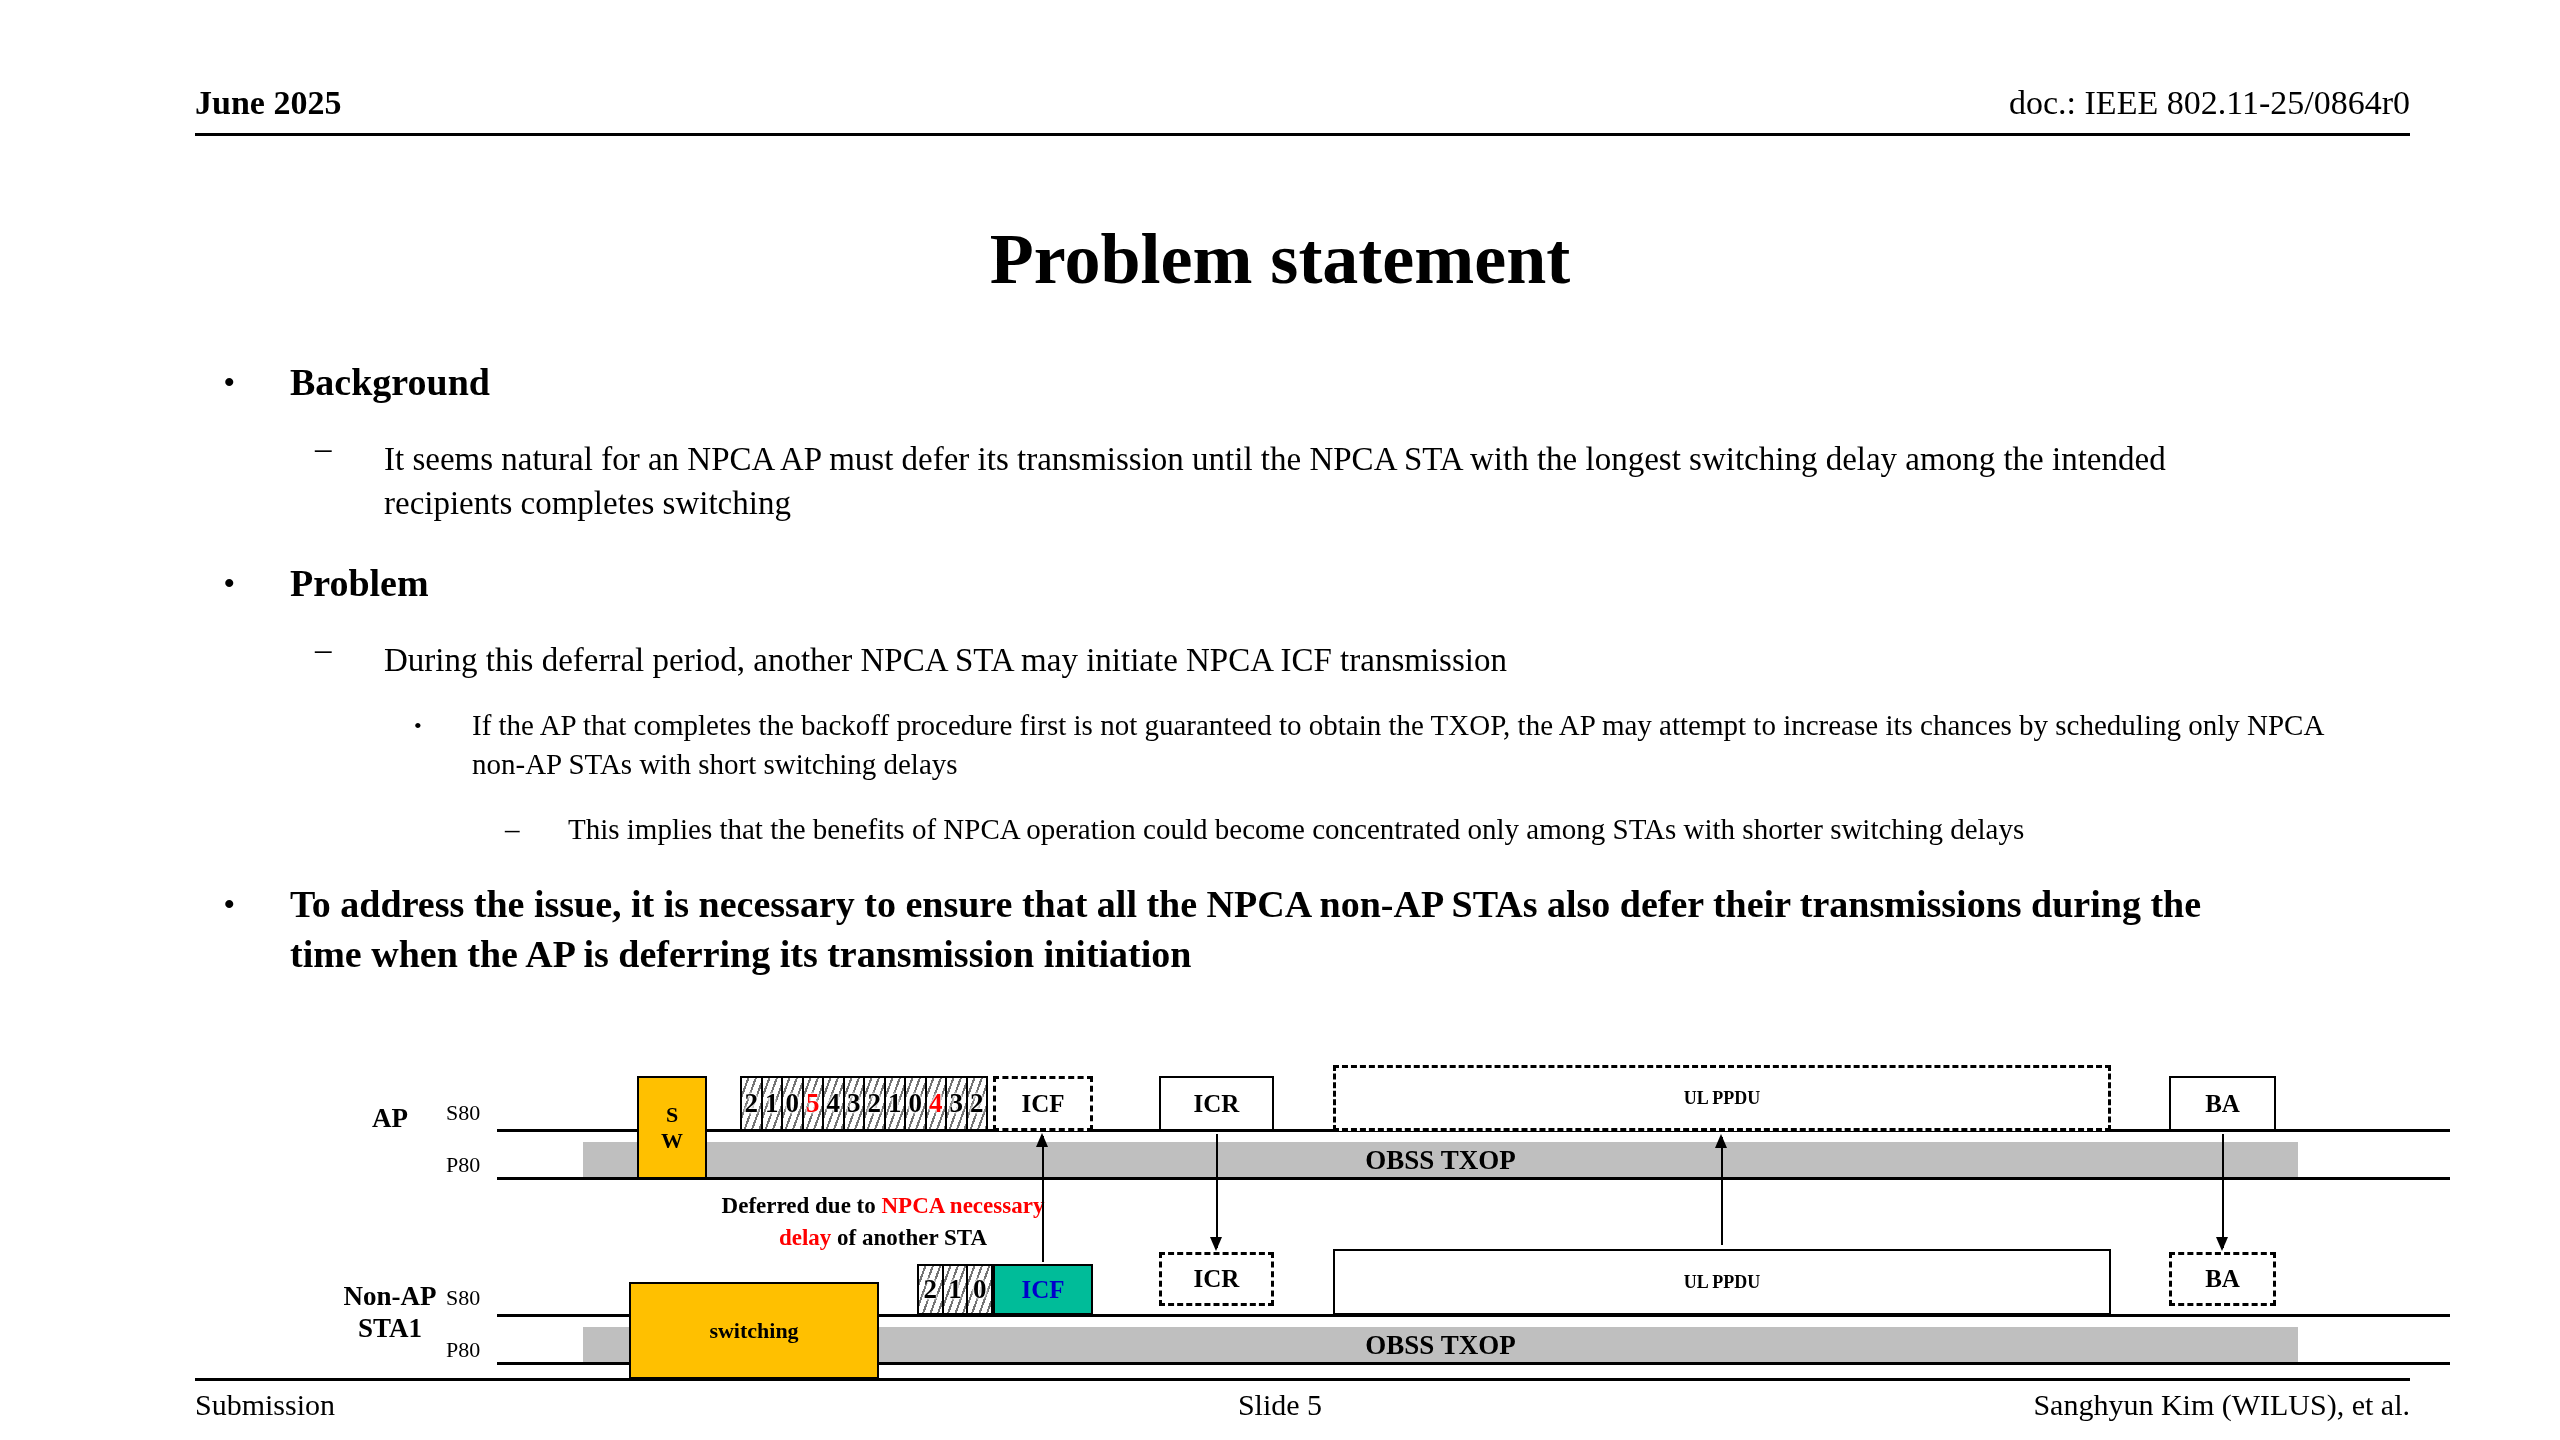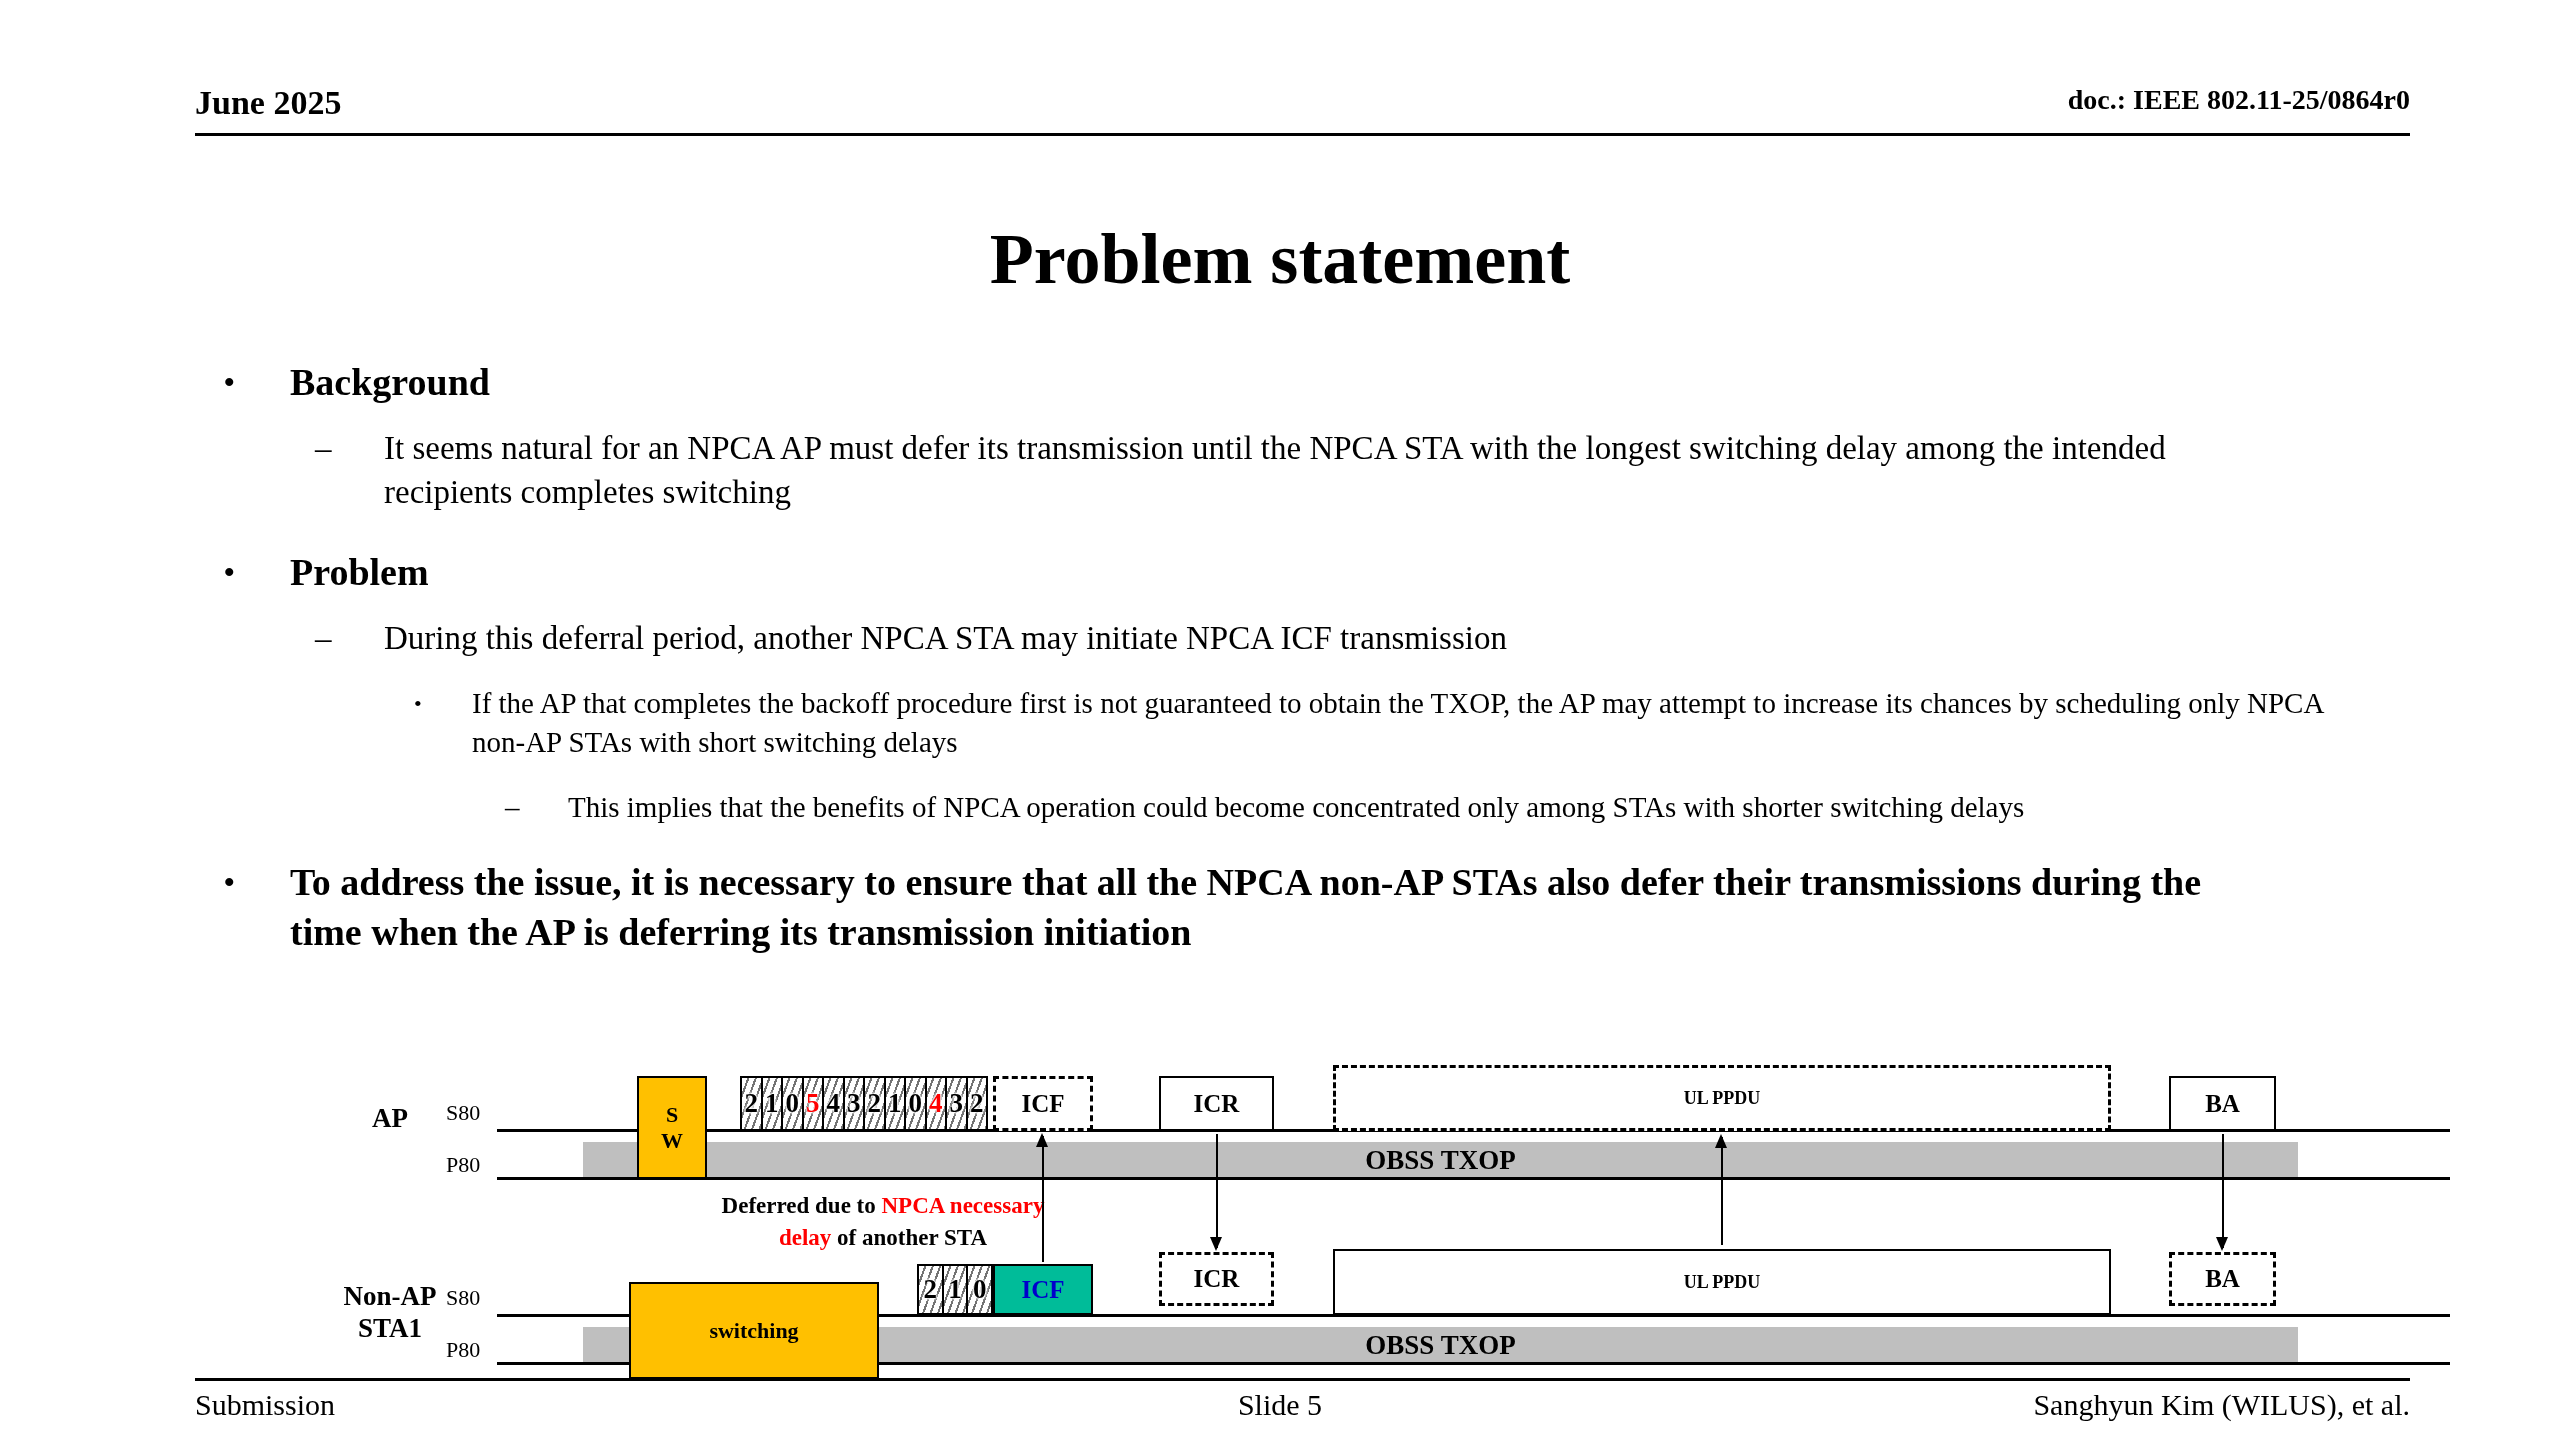--- a/index.html
+++ b/index.html
@@ -5,40 +5,40 @@
   html,body{margin:0;padding:0;}
   body{
     width:2560px;height:1440px;background:#ffffff;position:relative;overflow:hidden;
     font-family:"Liberation Serif", serif;color:#000;
   }
   .abs{position:absolute;}
   .hline{position:absolute;background:#000;}
 
   
   .hdr-left{left:195px;top:84px;font-size:34px;font-weight:bold;}
-  .hdr-right{right:150px;top:84px;font-size:28px;font-weight:bold;}
+  .hdr-right{right:150px;top:84px;font-size:34px;font-weight:normal;}
   .hdr-rule{left:195px;top:133px;width:2215px;height:3px;}
   .ftr-rule{left:195px;top:1378px;width:2215px;height:2.5px;}
   .ftr{top:1388px;font-size:30px;}
   .ftr.l{left:195px;}
   .ftr.c{left:0;right:0;text-align:center;}
   .ftr.r{right:150px;}
 
   
   .title{left:0;right:0;top:218px;text-align:center;font-size:72px;font-weight:bold;}
 
   
   .content{position:absolute;left:195px;top:358px;width:2215px;}
   .row{display:flex;align-items:flex-start;}
   .g{flex:none;}
   .b1{padding-left:29px;font-size:38px;font-weight:bold;line-height:48px;margin-bottom:20px;}
   .b1 .g{width:66px;font-size:30px;}
   .b2{padding-left:120px;font-size:33px;line-height:44px;margin-bottom:24px;}
   .b2 .g{width:69px;}
-  .b2 .t{max-width:1910px;}
+  .b2 .t{max-width:1910px;margin-top:11px;}
   .b3{padding-left:219px;font-size:29px;line-height:39px;margin-bottom:26px;}
   .b3 .g{width:58px;font-size:22px;}
   .b3 .t{max-width:1900px;}
   .b4{padding-left:310px;font-size:29px;line-height:39px;margin-bottom:30px;}
   .b4 .g{width:63px;}
   .b4 .t{max-width:1810px;}
   .b2.mb-big{margin-bottom:34px;}
   .concl{padding-left:29px;font-size:38px;font-weight:bold;line-height:50px;}
   .concl .g{width:66px;font-size:30px;}
   .concl .t{max-width:1940px;}

